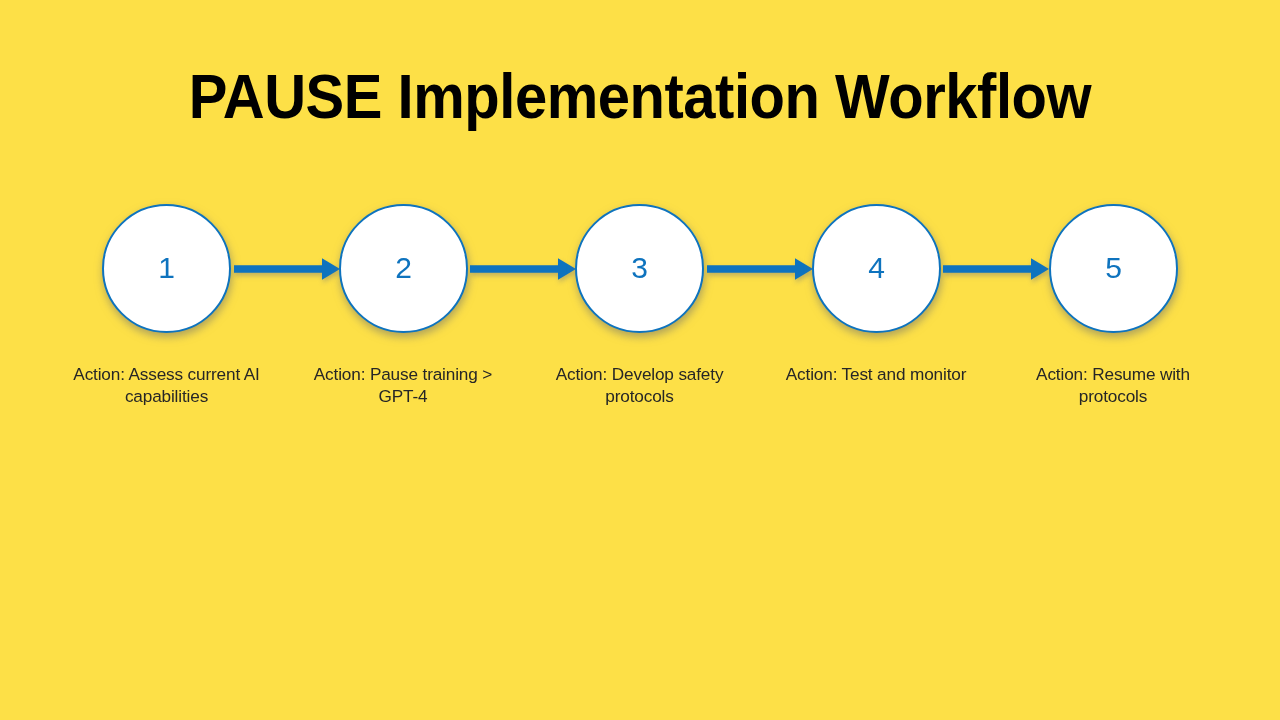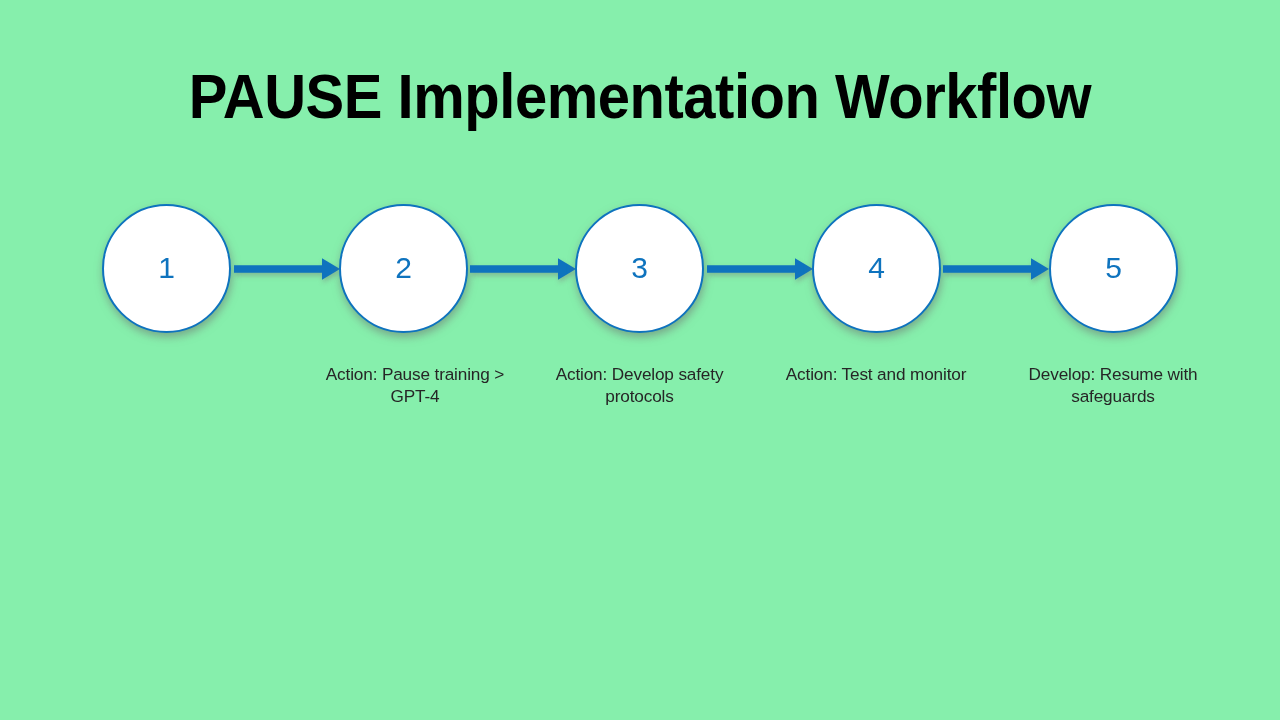--- a/index.html
+++ b/index.html
@@ -12,21 +12,21 @@
     height: 720px;
     overflow: hidden;
     font-family: "Liberation Sans", sans-serif;
     -webkit-font-smoothing: antialiased;
   }
 
   .slide {
     position: relative;
     width: 1280px;
     height: 720px;
-    background: #86efac;
+    background: #fde047;
   }
 
   
   .title {
     position: absolute;
     left: 0;
     top: 60px;
     width: 1280px;
     text-align: center;
     font-family: "Liberation Sans Narrow", "Liberation Sans", sans-serif;
@@ -162,22 +162,23 @@
       </svg>
     </div>
 
     <div class="node" style="left:1049px;">
       <div class="circle"></div>
       <div class="circle-num">5</div>
     </div>
 
   </div>
 
+  <div class="caption" style="left:56px; width:221px;">Action: Assess current AI capabilities</div>
 
-  <div class="caption" style="left:312px; width:206px;">Action: Pause training &gt; GPT-4</div>
+  <div class="caption" style="left:300px; width:206px;">Action: Pause training &gt; GPT-4</div>
 
   <div class="caption" style="left:770px; width:212px;">Action: Test and monitor</div>
 
   <div class="caption" style="left:540px; width:199px;">Action: Develop safety protocols</div>
 
-  <div class="caption" style="left:1022px; width:182px;">Develop: Resume with safeguards</div>
+  <div class="caption" style="left:1022px; width:182px;">Action: Resume with protocols</div>
 
 </div>
 
 </body></html>

